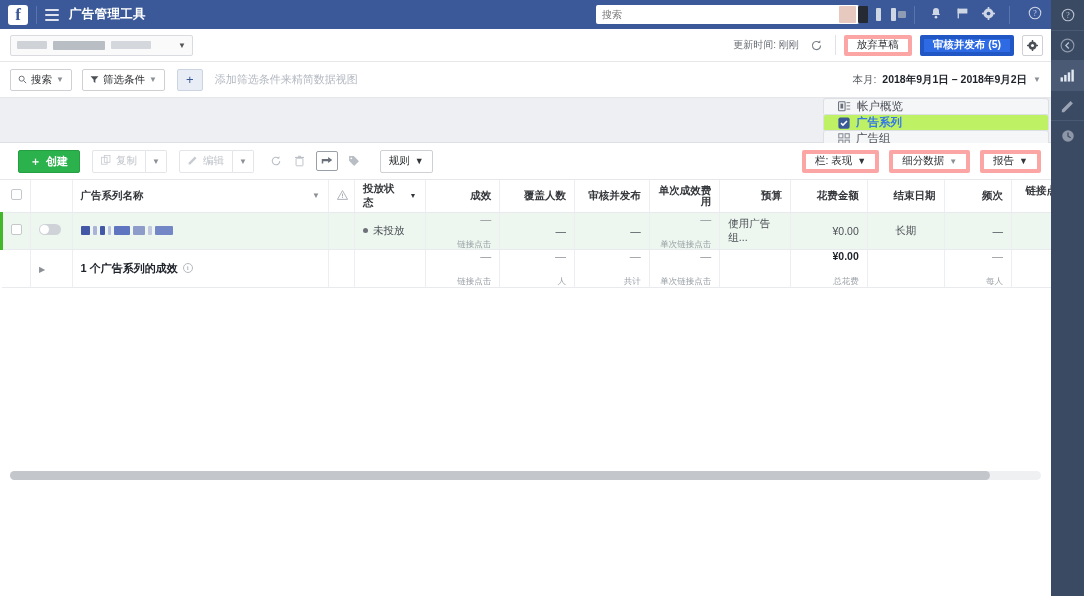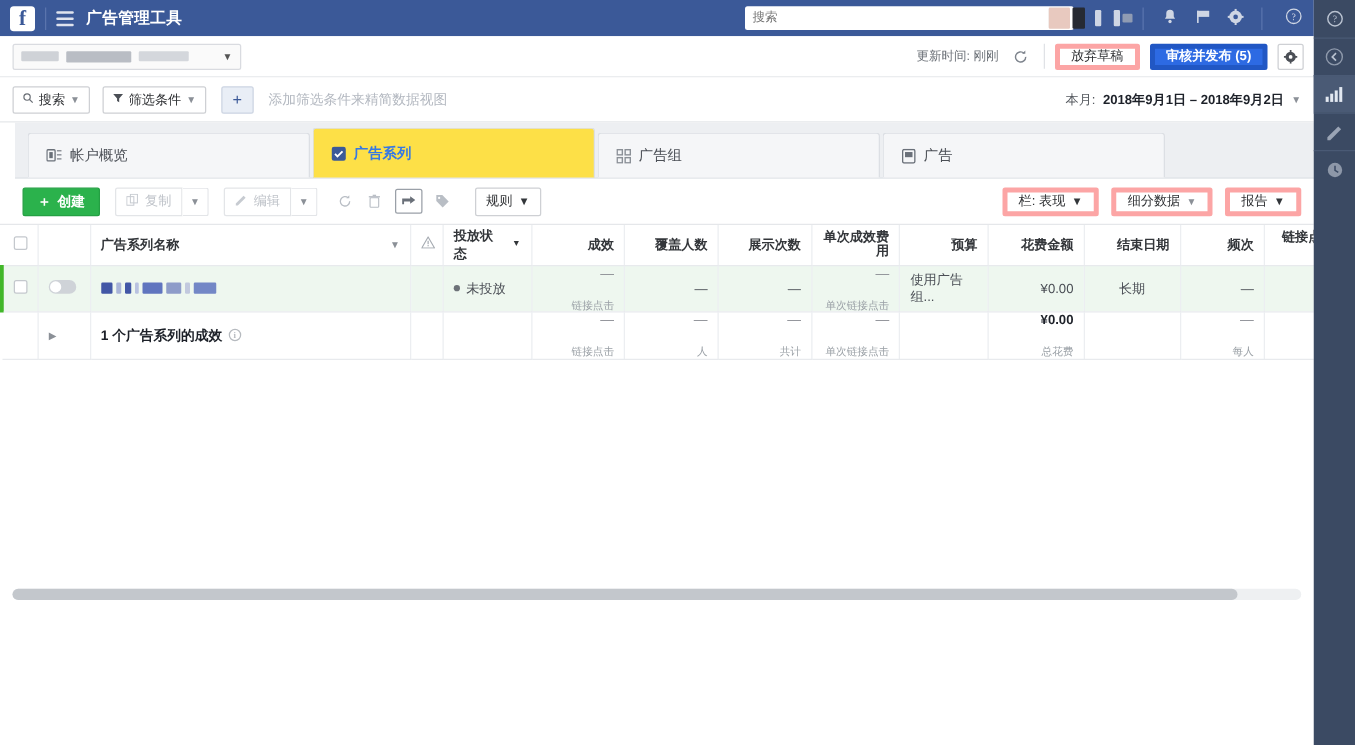--- a/index.html
+++ b/index.html
@@ -93,32 +93,32 @@
     width: 26px; height: 22px; background: #e9eef6; border: 1px solid #ccd4e2; border-radius: 2px;
     margin-left: 12px; color: #3b5998; font-size: 13px; display: flex; align-items: center; justify-content: center;
   }
   .filter-hint { font-size: 11px; color: #b3b8c0; margin-left: 12px; }
   .daterange { margin-left: auto; margin-right: 10px; font-size: 10.5px; color: #2e3033;
                display: flex; align-items: center; gap: 6px; }
   .daterange .lbl { color: #55595f; }
 
   
   .tabsrow {
-    position: absolute; left: 12px; top: 98px; width: 1051px; height: 45px;
-    background: #edeff2; display: flex; align-items: flex-end; border-bottom: 1px solid #dcdfe4;
+    position: absolute; left: 0; top: 98px; width: 1051px; height: 45px;
+    background: #edeff2; display: flex; align-items: flex-end; border-bottom: 1px solid #dcdfe4; flex-direction: column;
   }
   .tab {
     height: 36px; display: flex; align-items: center; gap: 6px; padding: 0 14px;
     font-size: 11.5px; color: #4b4f56; background: #f5f6f8;
     border: 1px solid #dcdfe4; border-bottom: none;
     border-top-left-radius: 3px; border-top-right-radius: 3px;
     margin-right: 2px; min-width: 226px;
   }
   .tab:first-child { margin-left: 10px; }
-  .tab.active { background: #fde047; color: #1d2129; height: 40px; border-color: #dcdfe4; }
+  .tab.active { background: #bef264; color: #1d2129; height: 40px; border-color: #dcdfe4; }
   .tab .tico { display: flex; align-items: center; }
 
   
   .toolbar {
     position: absolute; left: 0; top: 143px; width: 1051px; height: 37px;
     background: #fff; border-bottom: 1px solid #e5e7ea; display: flex; align-items: center;
   }
   .create-btn {
     margin-left: 18px; height: 23px; background: #2bb24c; border: 1px solid #24a043; border-radius: 2px;
     color: #fff; font-size: 11px; font-weight: bold; display: flex; align-items: center; gap: 5px; padding: 0 11px;
@@ -475,21 +475,21 @@
             </span>
           </th>
           <th class="sortable" style="text-align:left">
             <span style="display:flex;align-items:center;gap:14px">
               <span>投放状态</span>
               <span style="font-size:7px">▼</span>
             </span>
           </th>
           <th>成效</th>
           <th>覆盖人数</th>
-          <th>展示次数</th>
+          <th>审核并发布</th>
           <th style="line-height:11px">单次成效费用</th>
           <th>预算</th>
           <th>花费金额</th>
           <th>结束日期</th>
           <th>频次</th>
           <th style="line-height:11px">链接点击 独立用</th>
         </tr>
       </thead>
       <tbody>
         <tr class="datarow">

